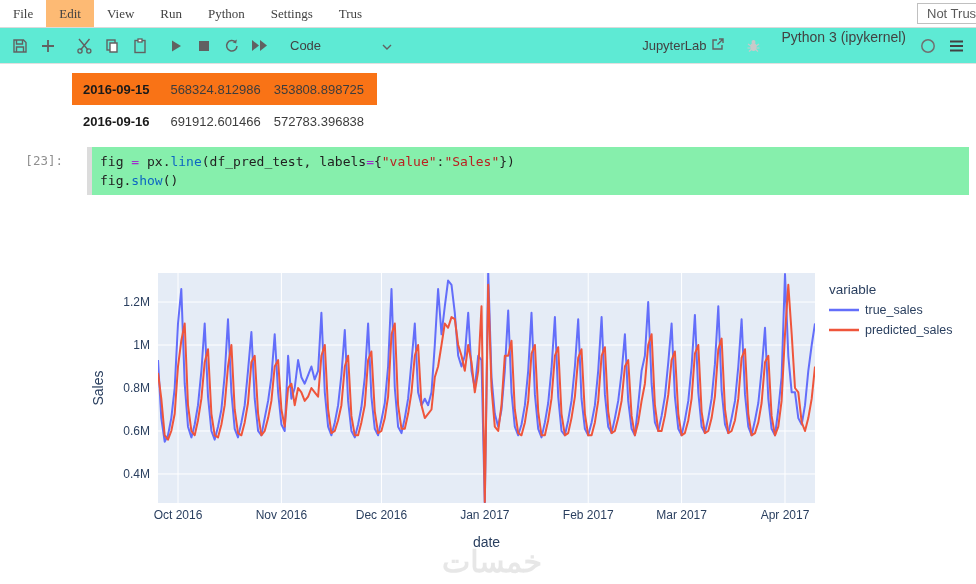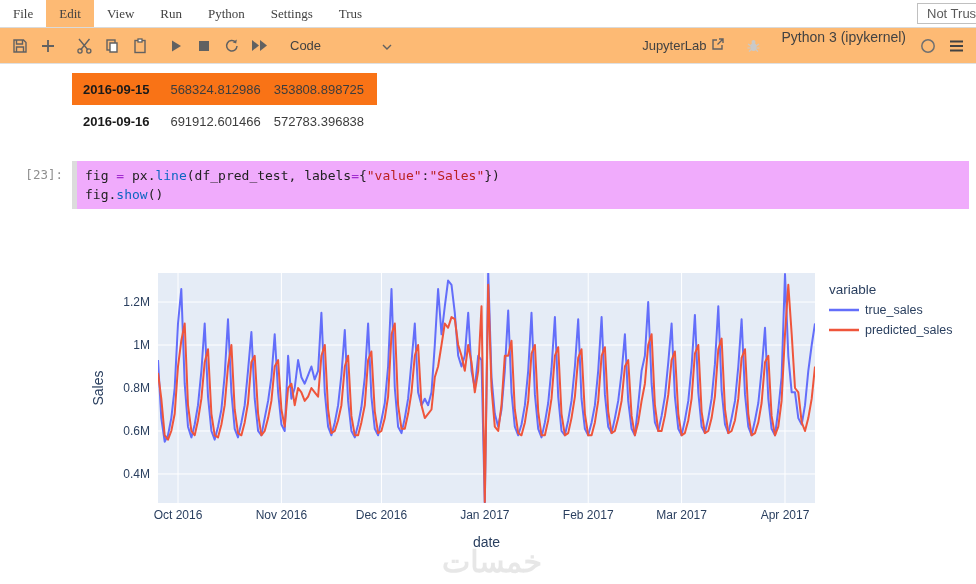--- a/index.html
+++ b/index.html
@@ -7,41 +7,41 @@
     width:976px;height:584px;overflow:hidden;background:#fff;position:relative;
     font-family:"Liberation Sans",sans-serif;-webkit-font-smoothing:antialiased;
   }
   
   .menubar{height:27px;display:flex;align-items:stretch;border-bottom:1px solid #dadada;position:relative;background:#fff;}
   .menu-item{display:flex;align-items:center;padding:0 13px;font-size:13px;color:#424242;cursor:default;font-family:Liberation Serif, serif;}
   .menu-item.active{background:#fdba74;}
   .not-trusted{position:absolute;top:3px;left:917px;height:19px;border:1px solid #c0c0c0;
     padding:0 9px;font-size:13px;color:#5a5a5a;display:flex;align-items:center;white-space:nowrap;background:#fff;}
   
-  .toolbar{height:35px;display:flex;align-items:center;border-bottom:1px solid #e0e0e0;background:#fdba74;padding:0 6px;}
+  .toolbar{height:35px;display:flex;align-items:center;border-bottom:1px solid #e0e0e0;background:#5eead4;padding:0 6px;}
   .tbtn{width:28px;height:24px;display:flex;align-items:center;justify-content:center;color:#616161;flex:0 0 auto;}
   .tbtn svg{display:block;}
   .tb-gap{width:8px;flex:0 0 auto;}
   .celltype{display:flex;align-items:center;justify-content:space-between;width:102px;height:24px;
     margin-left:10px;font-size:13px;color:#424242;padding:0 6px;}
   .tb-right{margin-left:auto;display:flex;align-items:center;}
   .jl-link{display:flex;align-items:center;font-size:13px;color:#424242;margin-right:14px;}
   .jl-link svg{margin-left:5px;}
   .kernel-name{font-size:14px;color:#424242;margin:0 8px 18px 14px;}
   
   .df-out{margin:9px 0 0 72px;width:305px;font-size:13px;color:#222;}
   .df-row{display:flex;align-items:center;height:32px;}
   .df-row.odd{background:#f97316;}
   .df-date{width:88px;font-weight:bold;padding-left:11px;color:#1a1a1a;}
   .df-num{width:104px;color:#3d3d3d;}
   
-  .cell{display:flex;margin-top:24px;}
+  .cell{display:flex;margin-top:10px;gap:15px;}
   .prompt{width:72px;flex:0 0 auto;text-align:right;padding:6px 9px 0 0;box-sizing:border-box;
     font-family:"DejaVu Sans Mono","Liberation Mono",monospace;font-size:12.5px;color:#8f8f8f;}
-  .editor{flex:1;margin-right:7px;background:#f0abfc;border-left:5px solid #dcdcdc;
+  .editor{flex:1;margin-right:7px;background:#86efac;border-left:5px solid #dcdcdc;
     padding:5px 8px;min-height:38px;}
   .code-line{font-family:"DejaVu Sans Mono","Liberation Mono",monospace;font-size:13px;line-height:19px;white-space:pre;}
   .tok-v{color:#212121;}
   .tok-t{color:#212121;}
   .tok-o{color:#a22bd0;}
   .tok-f{color:#0d66c2;}
   .tok-s{color:#ba2121;}
   
   #chart-svg{position:absolute;left:0;top:0;width:976px;height:584px;pointer-events:none;}
 </style>

